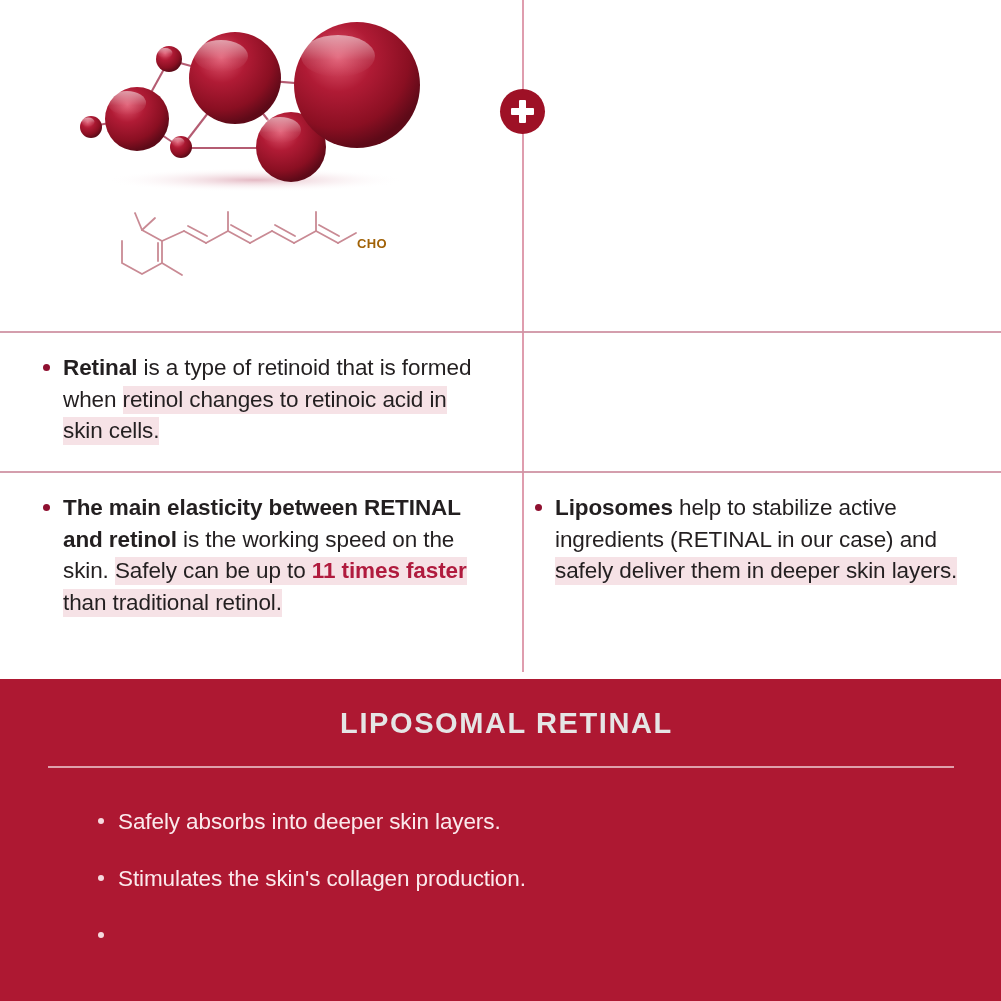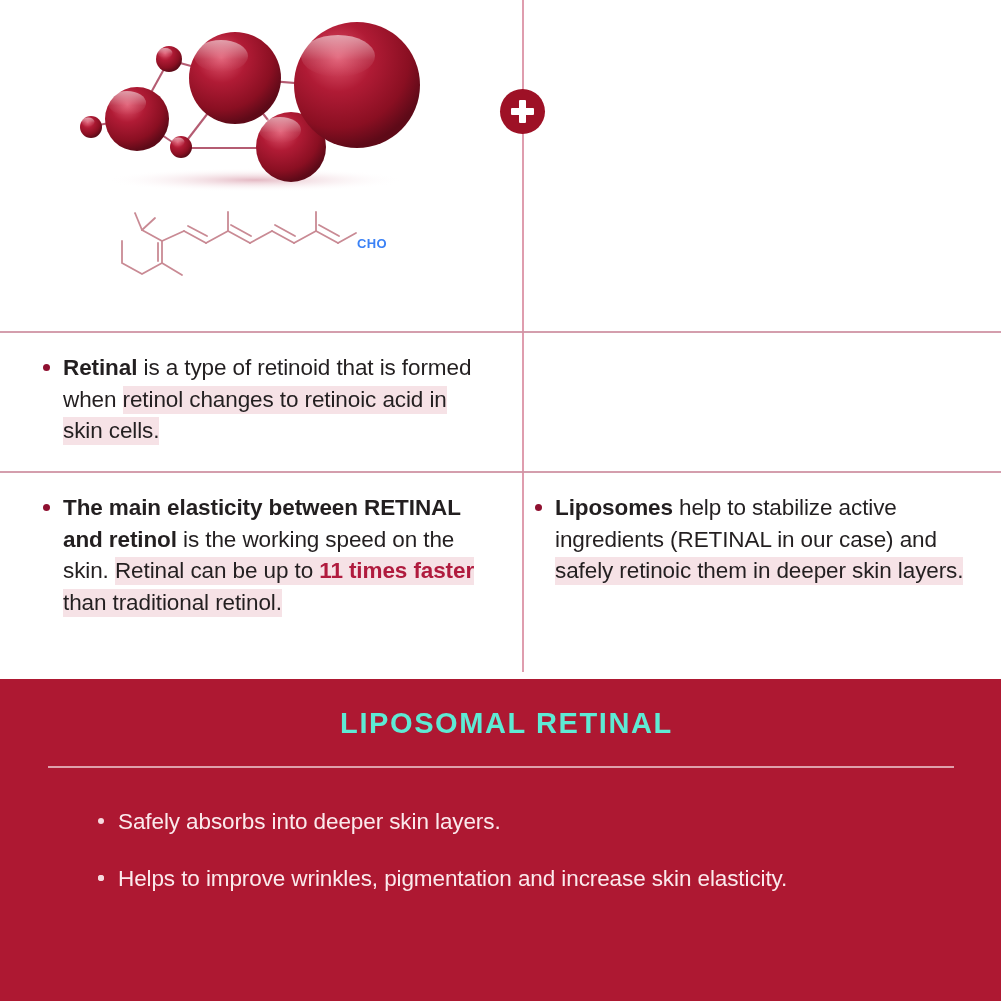--- a/index.html
+++ b/index.html
@@ -88,21 +88,21 @@
 
   
   .molecule-3d { position: absolute; left: 55px; top: 0px; }
   .chem-structure { position: absolute; left: 110px; top: 205px; }
   .chem-cho {
     position: absolute;
     left: 357px;
     top: 236px;
     font-size: 13px;
     font-weight: 700;
-    color: #3b82f6;
+    color: #a16207;
     letter-spacing: .4px;
   }
 
   
   .text-row { position: relative; width: 1001px; }
   .row-a { height: 140px; }
   .row-b { height: 201px; }
 
   .text-cell {
     position: absolute;
@@ -146,21 +146,21 @@
     left: 0;
     top: 679px;
     width: 1001px;
     height: 322px;
     background: #ae1832;
     box-sizing: border-box;
     padding-top: 28px;
   }
   .footer-title {
     text-align: center;
-    color: #5eead4;
+    color: #e5e5e5;
     font-size: 29px;
     font-weight: 700;
     letter-spacing: 1.6px;
     padding-left: 12px;
   }
   .footer-rule {
     margin: 26px auto 0 auto;
     width: 906px;
     height: 2px;
     background: #e7b9c1;
@@ -318,42 +318,42 @@
         <span class="bullet-dot"></span>
         <span class="t-bold">Retinal</span><span> is a type of retinoid that is formed when </span><span class="hl">retinol changes to retinoic acid in skin cells.</span>
       </div>
     </div>
   </div>
 
   <div class="text-row row-b">
     <div class="text-cell cell-left">
       <div class="bullet-item">
         <span class="bullet-dot"></span>
-        <span class="t-bold">The main elasticity between RETINAL and retinol</span><span> is the working speed  on the skin. </span><span class="hl">Retinal can be up to </span><span class="hl accent-bold">11 times faster</span><span class="hl"> than traditional retinol.</span>
+        <span class="t-bold">The main elasticity between RETINAL and retinol</span><span> is the working speed  on the skin. </span><span class="hl">Safely can be up to </span><span class="hl accent-bold">11 times faster</span><span class="hl"> than traditional retinol.</span>
       </div>
     </div>
     <div class="text-cell cell-right">
       <div class="bullet-item">
         <span class="bullet-dot"></span>
-        <span class="t-bold">Liposomes</span><span> help to stabilize active ingredients (RETINAL in our case) and </span><span class="hl">safely retinoic them in deeper skin layers.</span>
+        <span class="t-bold">Liposomes</span><span> help to stabilize active ingredients (RETINAL in our case) and </span><span class="hl">safely deliver them in deeper skin layers.</span>
       </div>
     </div>
   </div>
 
   <div class="footer">
     <div class="footer-title">LIPOSOMAL RETINAL</div>
     <div class="footer-rule"></div>
     <ul class="footer-list">
       <li class="footer-li">
         <span class="fdot"></span>
         <span>Safely absorbs into deeper skin layers.</span>
       </li>
       <li class="footer-li">
         <span class="fdot"></span>
+        <span>Stimulates the skin's collagen production.</span>
       </li>
       <li class="footer-li">
         <span class="fdot"></span>
-        <span>Helps to improve wrinkles, pigmentation and increase skin elasticity.</span>
       </li>
     </ul>
   </div>
 
 </div>
 
 </body></html>

